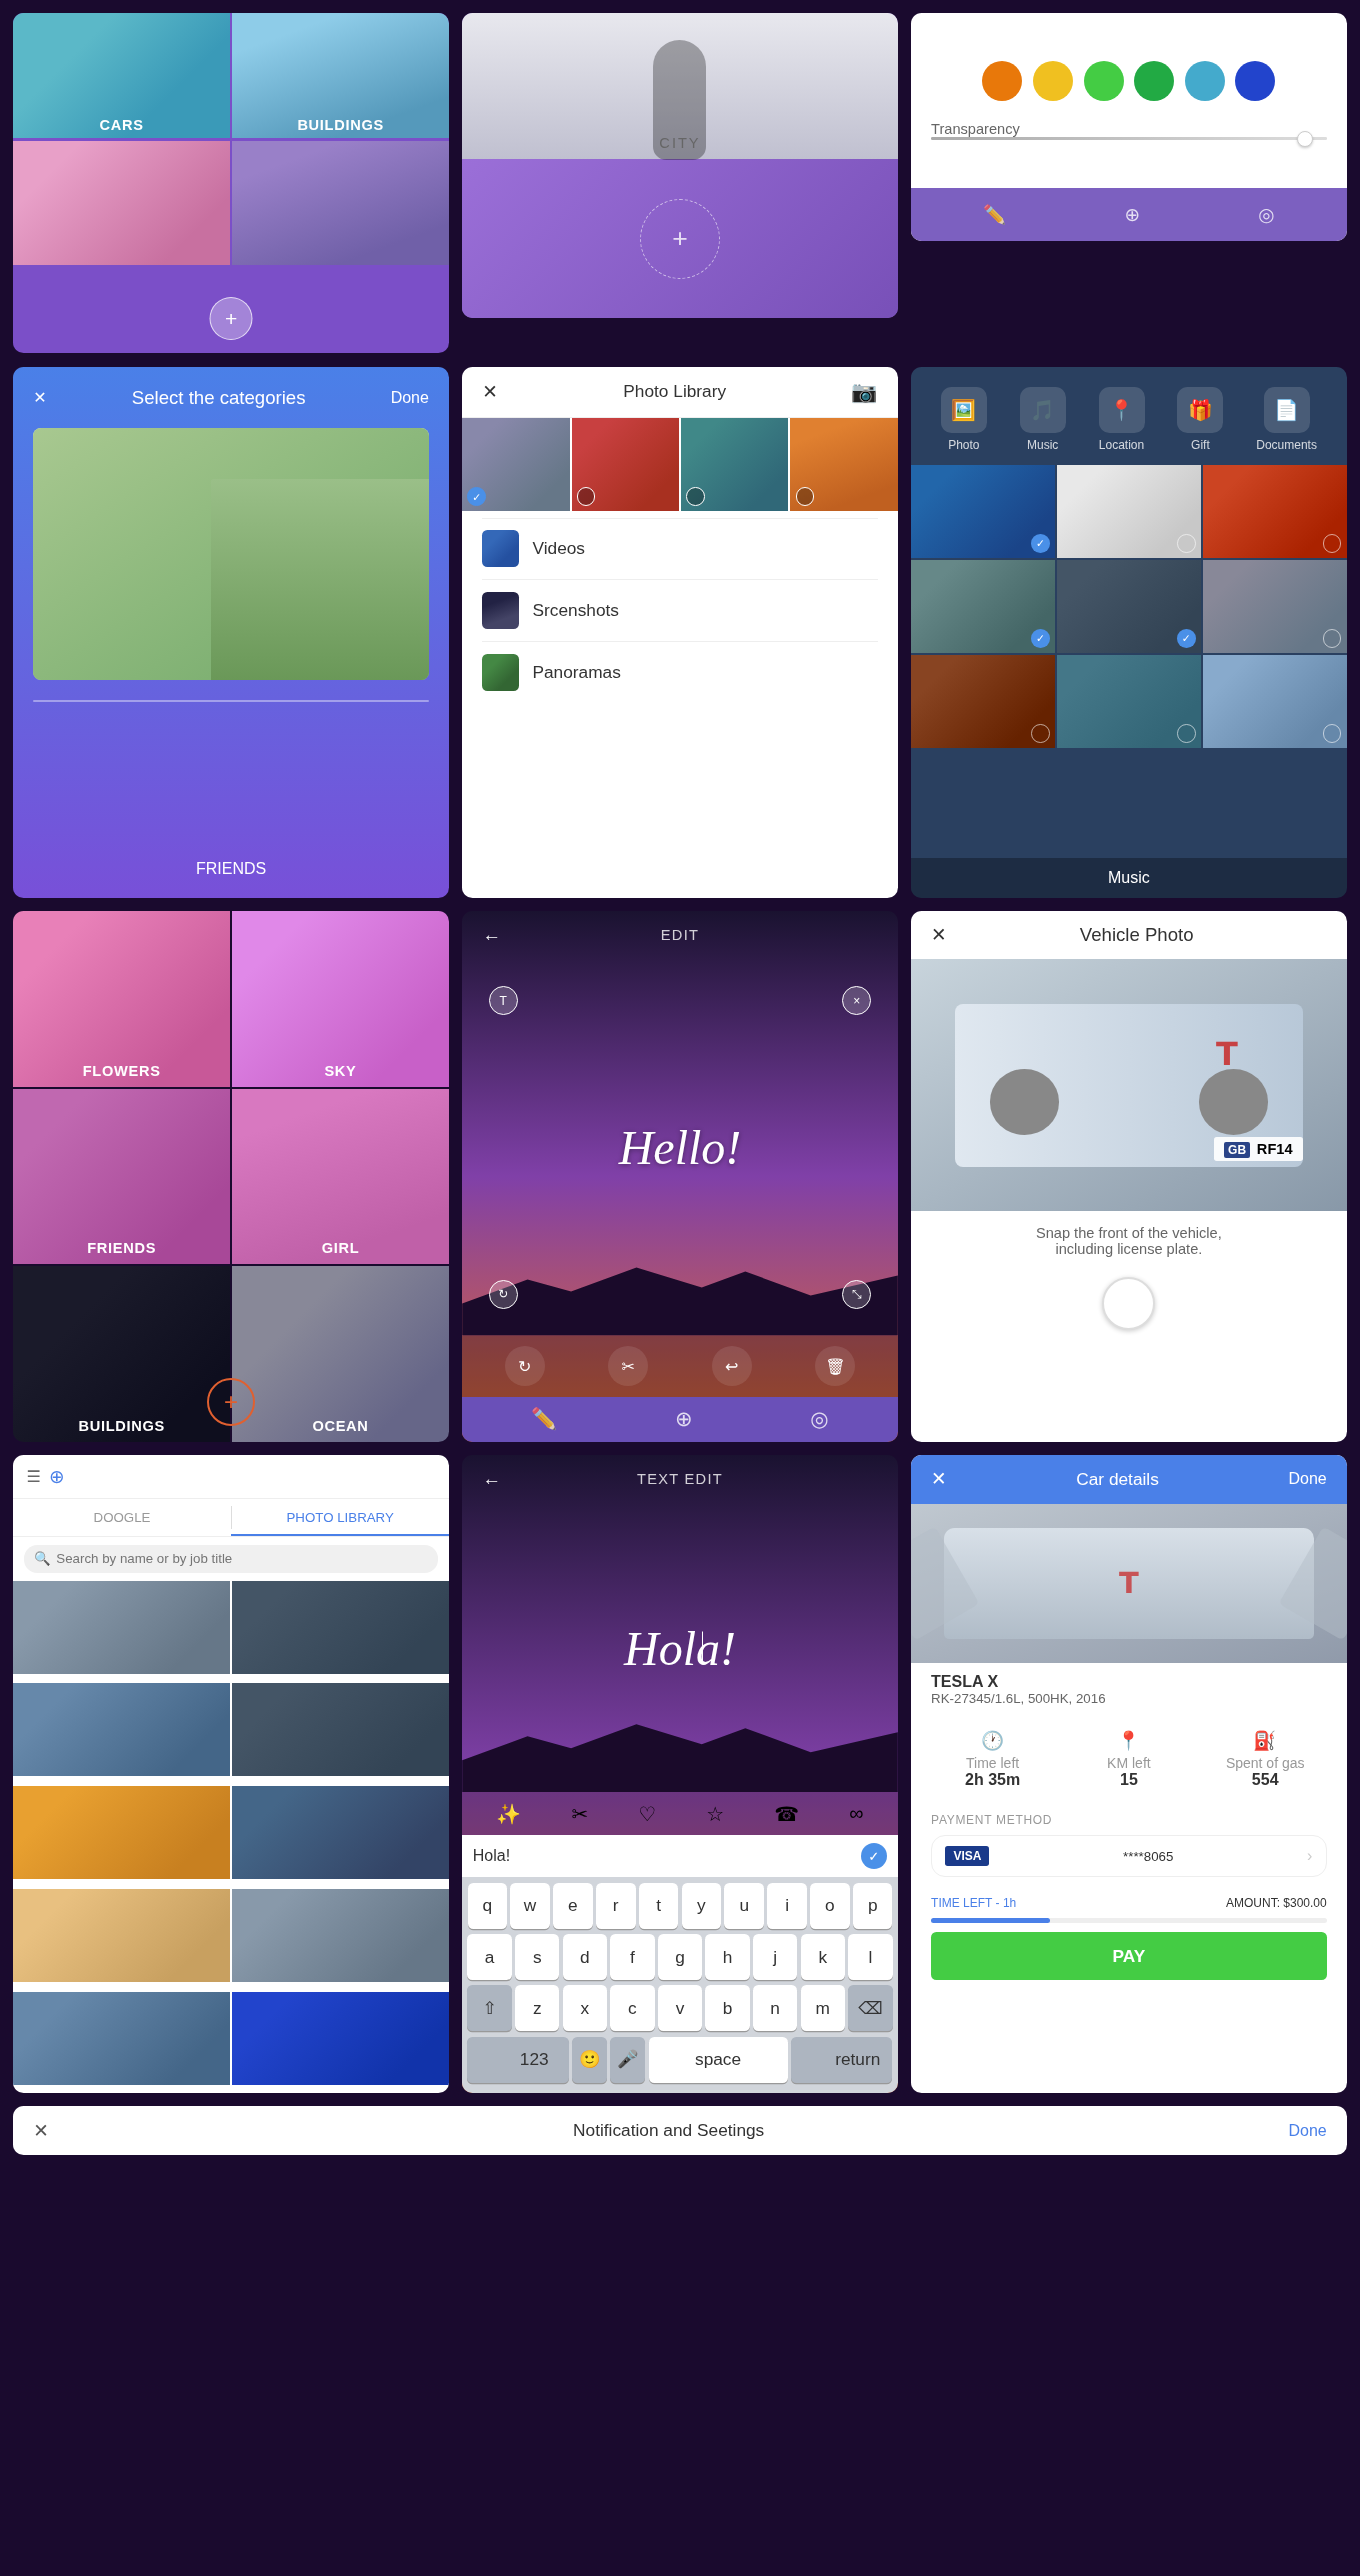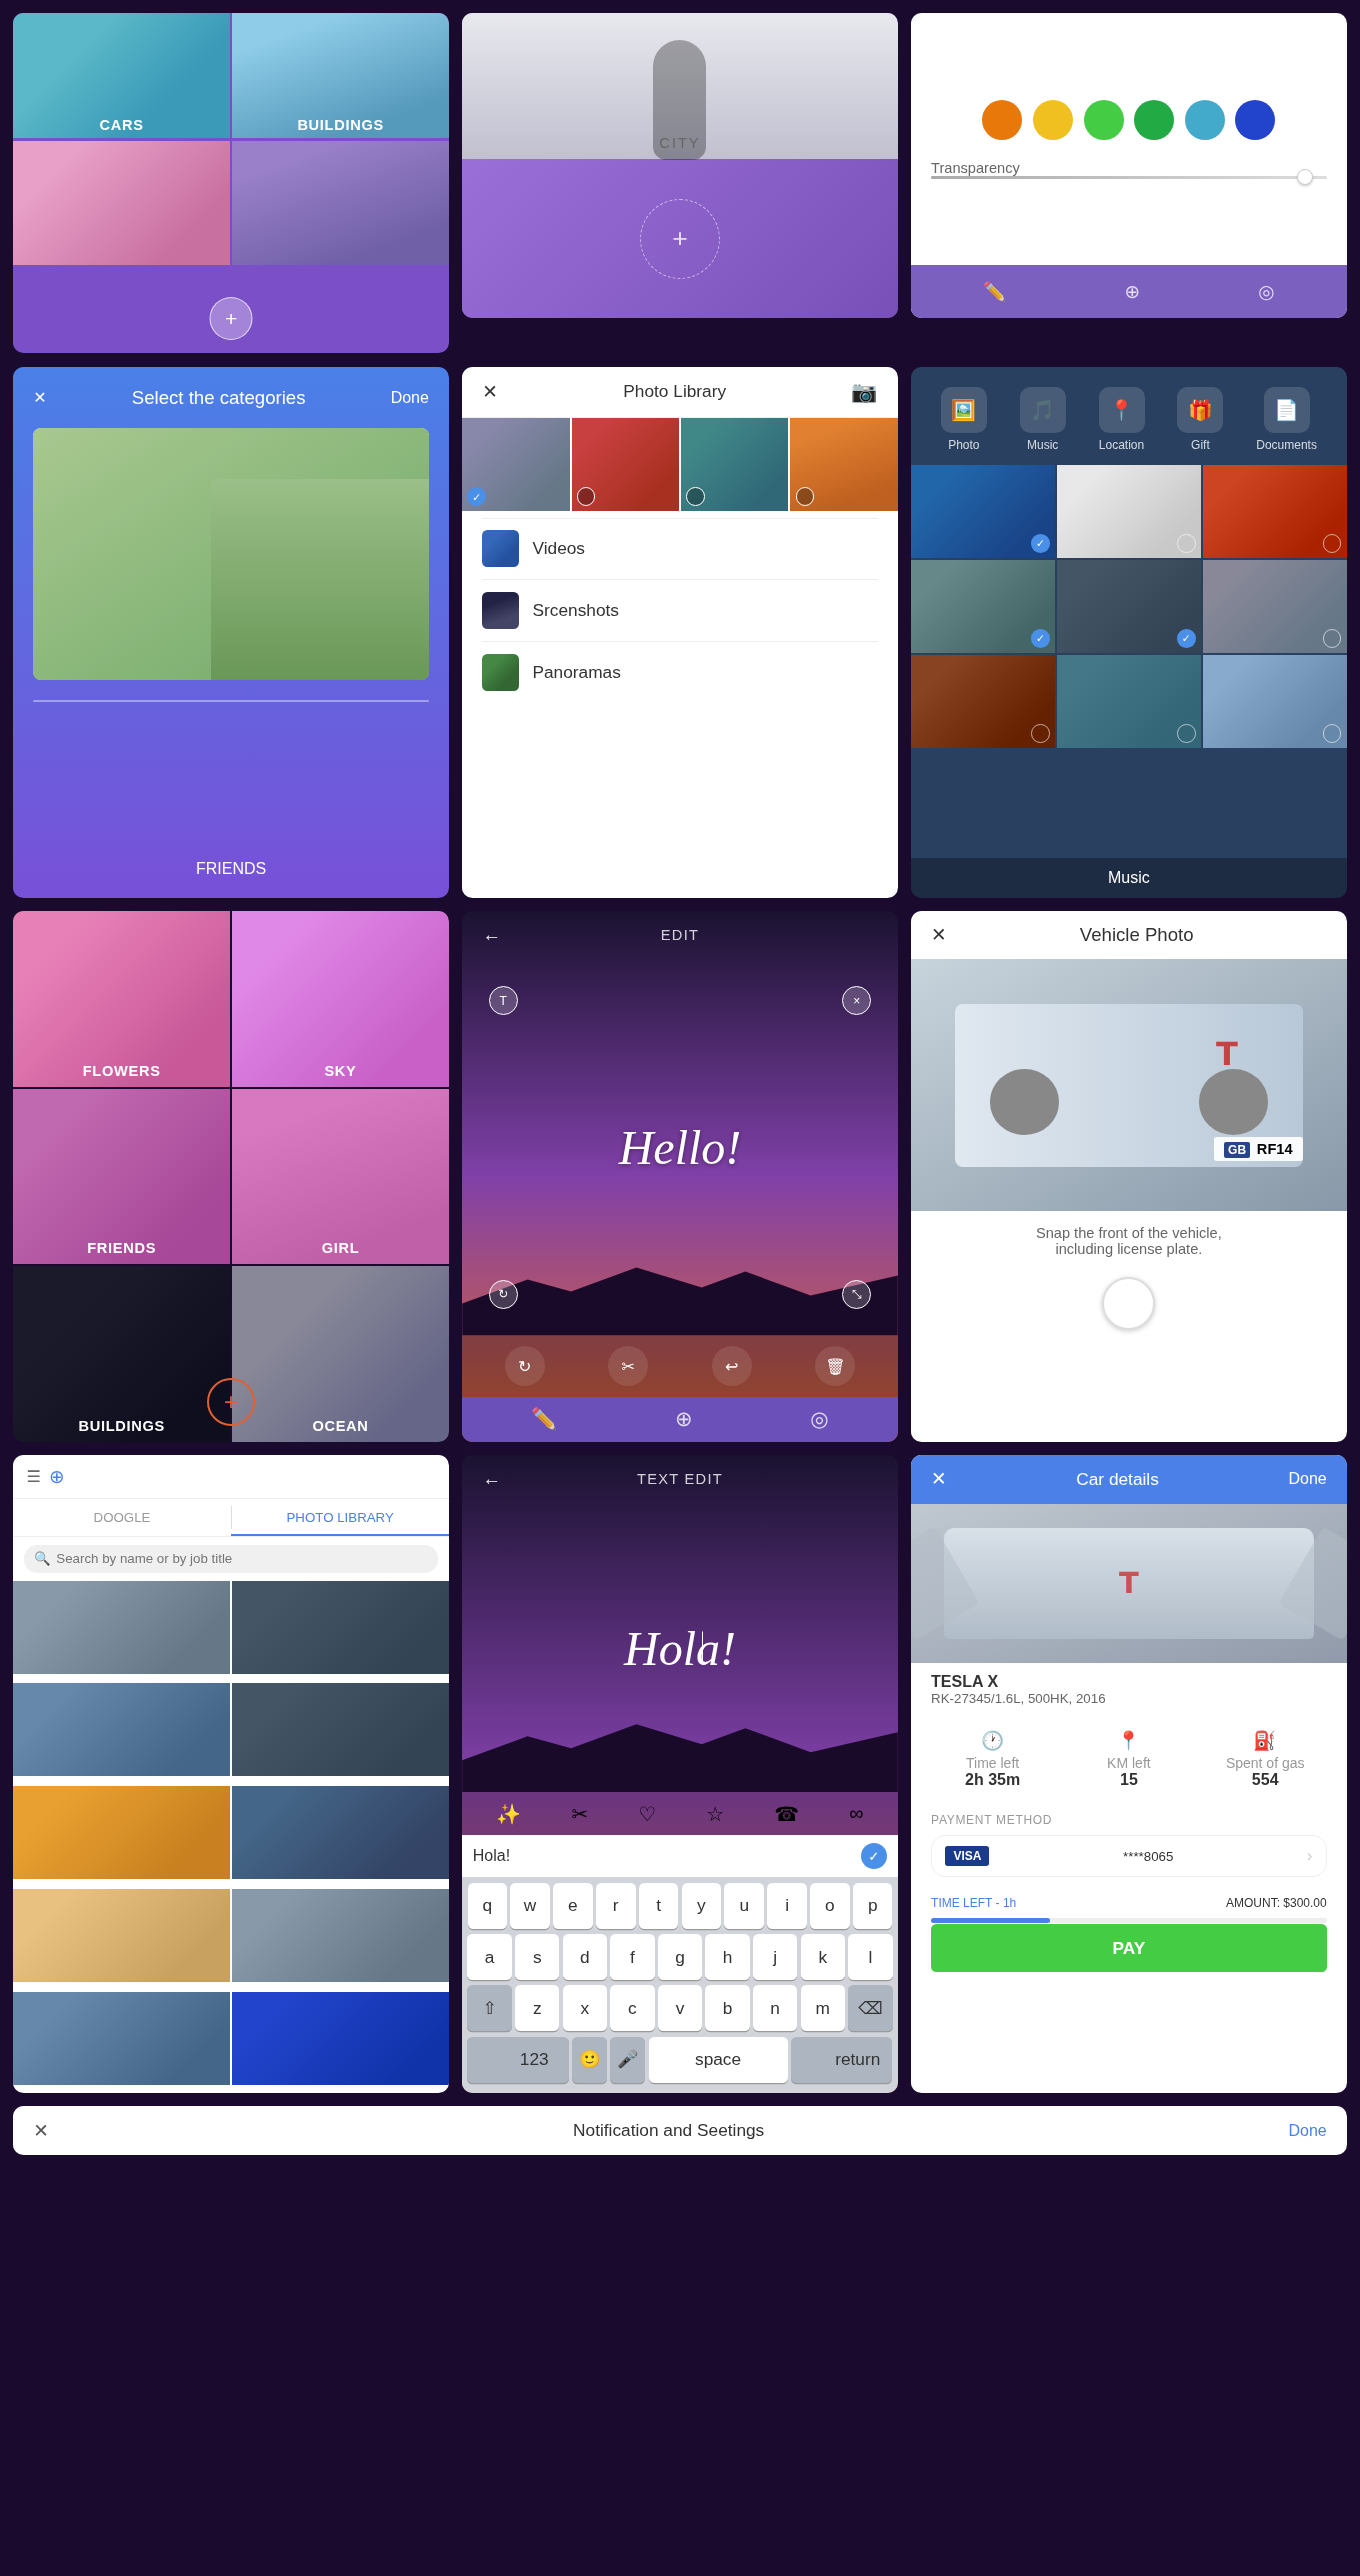--- a/index.html
+++ b/index.html
@@ -106,21 +106,21 @@
     .dashed-circle {
       width: 80px; height: 80px;
       border-radius: 50%;
       border: 1.3px dashed rgba(255,255,255,0.6);
       display: flex; align-items: center; justify-content: center;
     }
 
     
     .panel-transparency {
       background: white;
-      height: 305px;
+      height: 228px;
       display: flex;
       flex-direction: column;
     }
 
     .transparency-top {
       flex: 1;
       padding: 20px;
       display: flex;
       flex-direction: column;
       align-items: center;
@@ -947,21 +947,21 @@
     }
 
     .progress-bar-fill {
       width: 30%;
       height: 100%;
       background: #4a80e8;
       border-radius: 2.7px;
     }
 
     .pay-button {
-      margin: 1px 20px;
+      margin: 9px 20px;
       background: #44cc44;
       color: white;
       text-align: center;
       padding: 13.3px;
       border-radius: 5.3px;
       font-size: 17.3px;
       font-weight: bold;
       cursor: pointer;
     }
 

